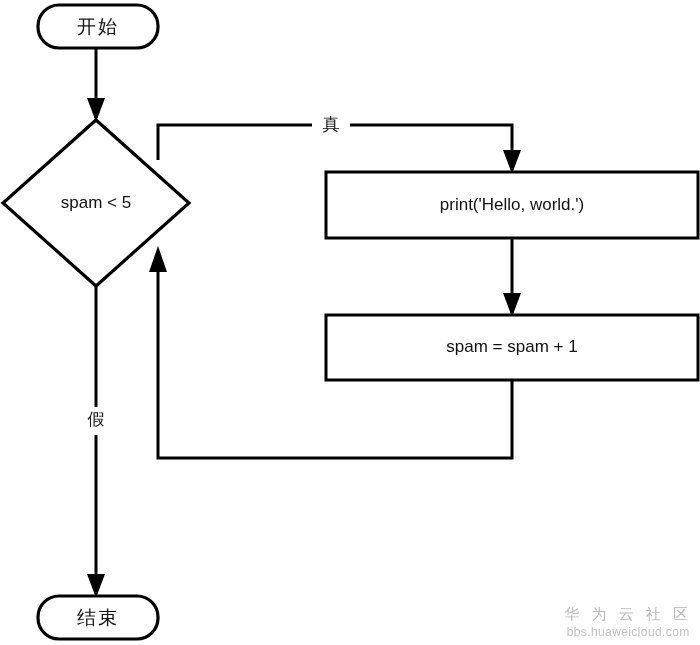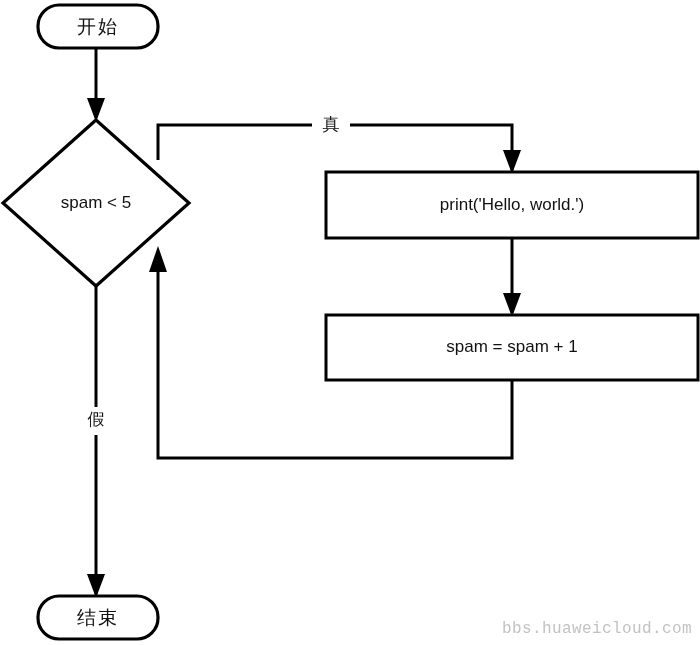--- a/index.html
+++ b/index.html
@@ -85,22 +85,22 @@
     pointer-events: none;
   }
   .watermark-title {
     font-family: "Liberation Sans", "DejaVu Sans", sans-serif;
     font-size: 15px;
     letter-spacing: 4px;
     color: #b9b9b9;
     line-height: 1.25;
   }
   .watermark-url {
-    font-family: Liberation Mono, monospace;
-    font-size: 16px;
+    font-family: Liberation Sans, sans-serif;
+    font-size: 12px;
     letter-spacing: 0.4px;
     color: #c2c2c2;
     line-height: 1.2;
     margin-top: 1px;
   }
 </style>
 </head>
 <body>
 
 <div id="flowchart-canvas">
@@ -164,16 +164,17 @@
 
       <g>
         <rect class="node-shape terminal" x="38" y="596" width="120" height="43" rx="21" ry="21"></rect>
         <text class="node-label cjk" x="98" y="619">结束</text>
       </g>
 
     </g>
   </svg>
 
   <div class="watermark">
+    <div class="watermark-title">华 为 云 社 区</div>
     <div class="watermark-url">bbs.huaweicloud.com</div>
   </div>
 
 </div>
 
 </body></html>

